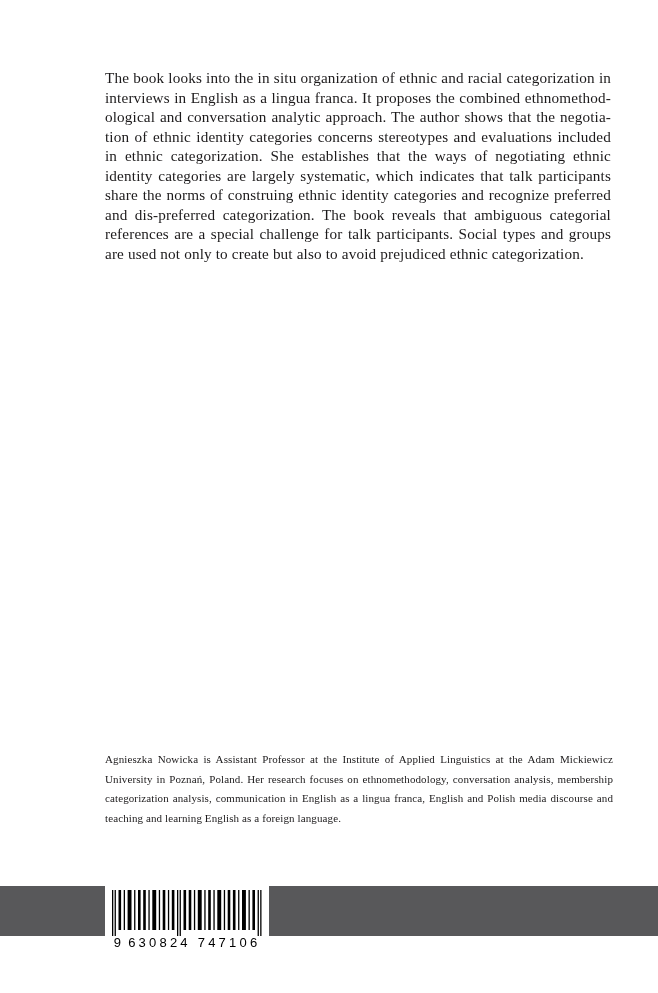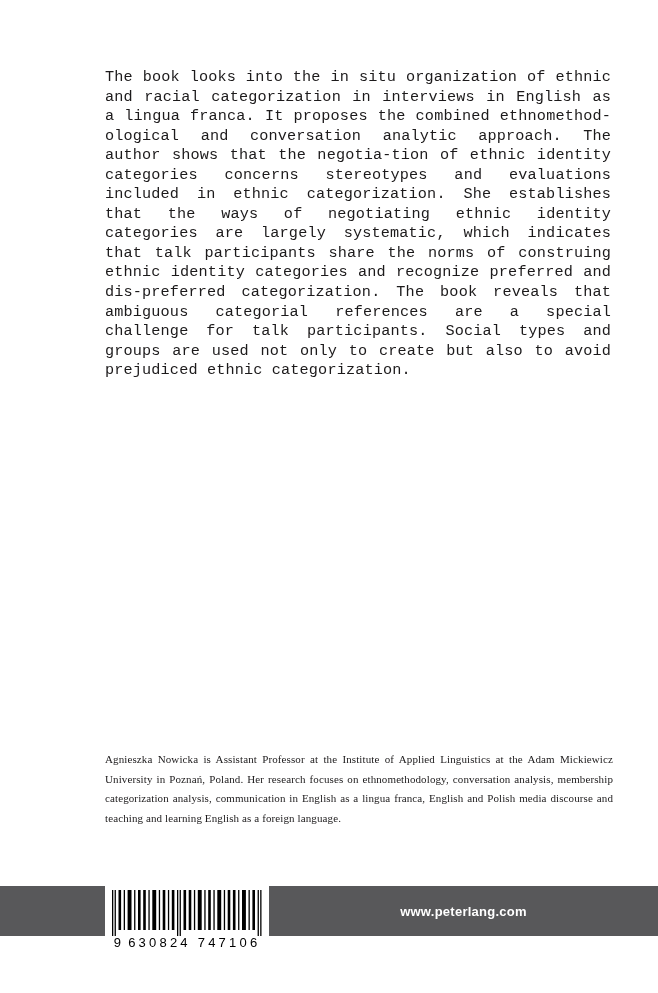--- a/index.html
+++ b/index.html
@@ -21,21 +21,21 @@
     inset: 0;
     background: #ffffff;
   }
 
   
   .blurb {
     position: absolute;
     left: 105px;
     top: 68px;
     width: 506px;
-    font-family: Liberation Mono, monospace;
+    font-family: Liberation Serif, serif;
     font-size: 15.2px;
     line-height: 19.55px;
     text-align: justify;
     text-justify: inter-word;
     color: #1c1a1b;
     hyphens: manual;
     -webkit-hyphens: manual;
     letter-spacing: 0.01em;
   }
 
@@ -131,21 +131,20 @@
 
 <div class="page">
 
   <div class="blurb">The book looks into the in situ organization of ethnic and racial categorization in interviews in English as a lingua franca. It proposes the combined ethnomethod-ological and conversation analytic approach. The author shows that the negotia-tion of ethnic identity categories concerns stereotypes and evaluations included in ethnic categorization. She establishes that the ways of negotiating ethnic identity categories are largely systematic, which indicates that talk participants share the norms of construing ethnic identity categories and recognize preferred and dis-preferred categorization. The book reveals that ambiguous categorial references are a special challenge for talk participants. Social types and groups are used not only to create but also to avoid prejudiced ethnic categorization.</div>
 
   <div class="bio">Agnieszka Nowicka is Assistant Professor at the Institute of Applied Linguistics at the Adam Mickiewicz University in Poznań, Poland. Her research focuses on ethnomethodology, conversation analysis, membership categorization analysis, communication in English as a lingua franca, English and Polish media discourse and teaching and learning English as a foreign language.</div>
 
   <div class="footer-bar footer-bar-left"></div>
   <div class="footer-bar footer-bar-right"></div>
 
-  <div class="site-url">www.peterlang.com</div>
 
   <div class="barcode-block">
 
     <svg class="barcode-bars" viewBox="0 0 150 46" preserveAspectRatio="none">
       <rect x="0" y="0" width="1.3" height="46" fill="#000"></rect>
       <rect x="2.6" y="0" width="1.3" height="46" fill="#000"></rect>
       <rect x="6.5" y="0" width="2.6" height="40" fill="#000"></rect>
       <rect x="11.7" y="0" width="1.3" height="40" fill="#000"></rect>
       <rect x="15.6" y="0" width="3.9" height="40" fill="#000"></rect>
       <rect x="22.1" y="0" width="1.3" height="40" fill="#000"></rect>

